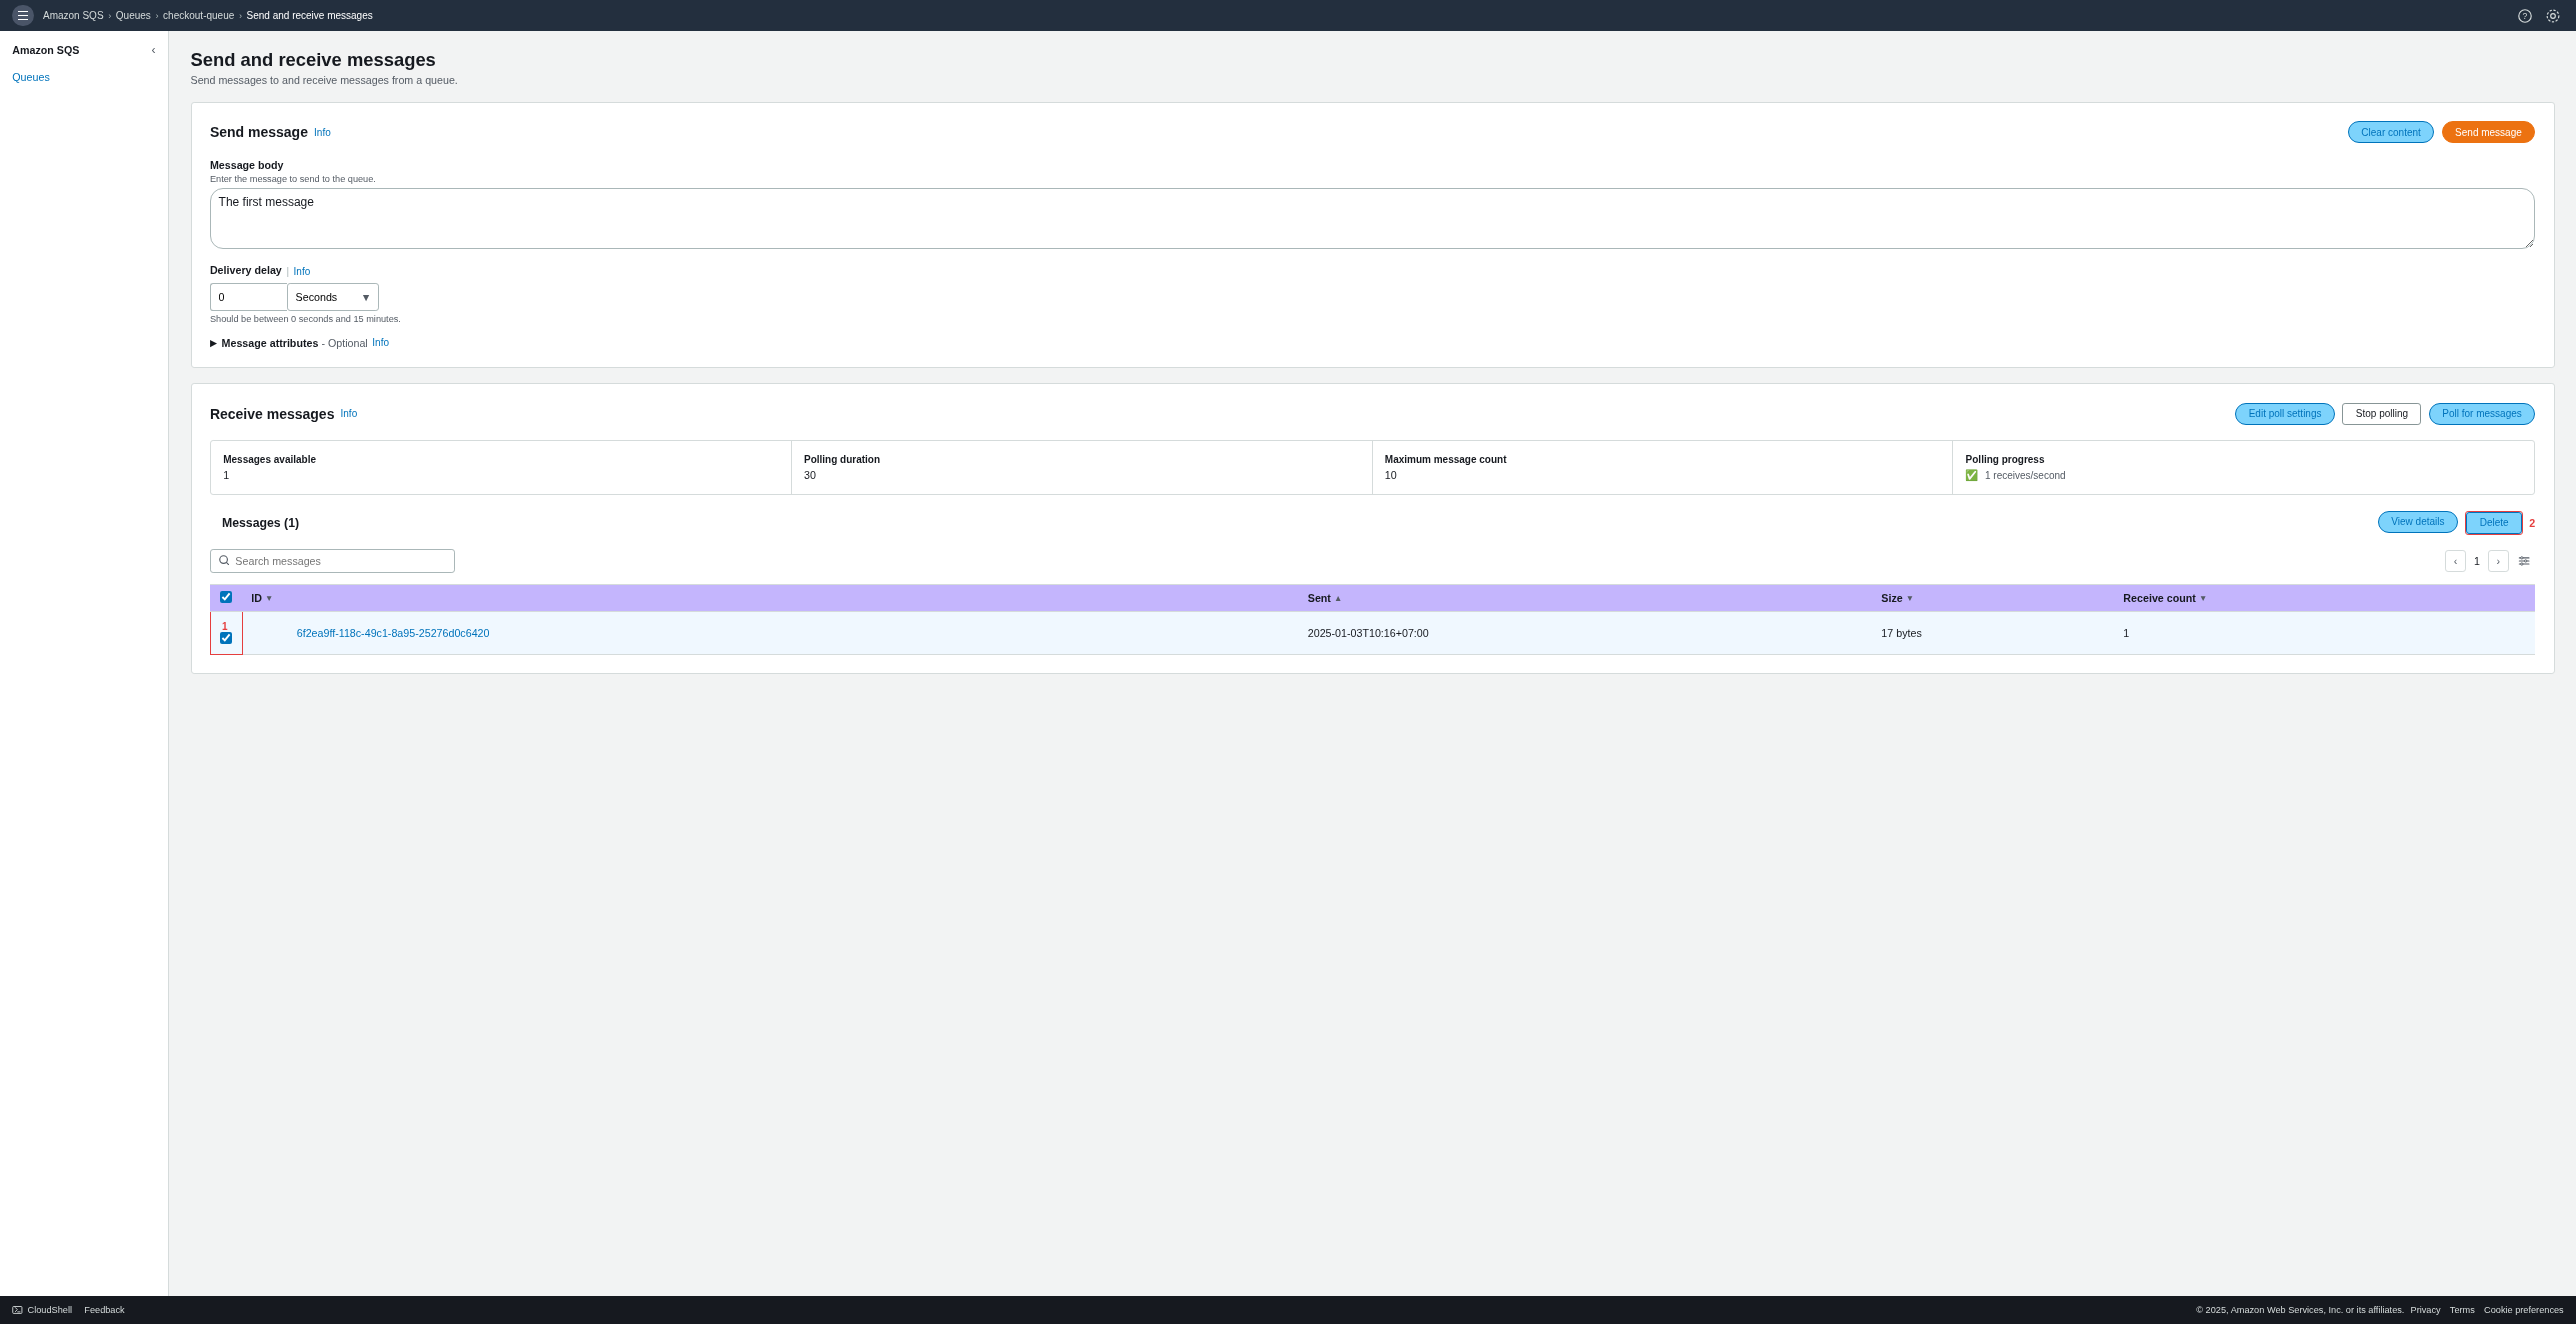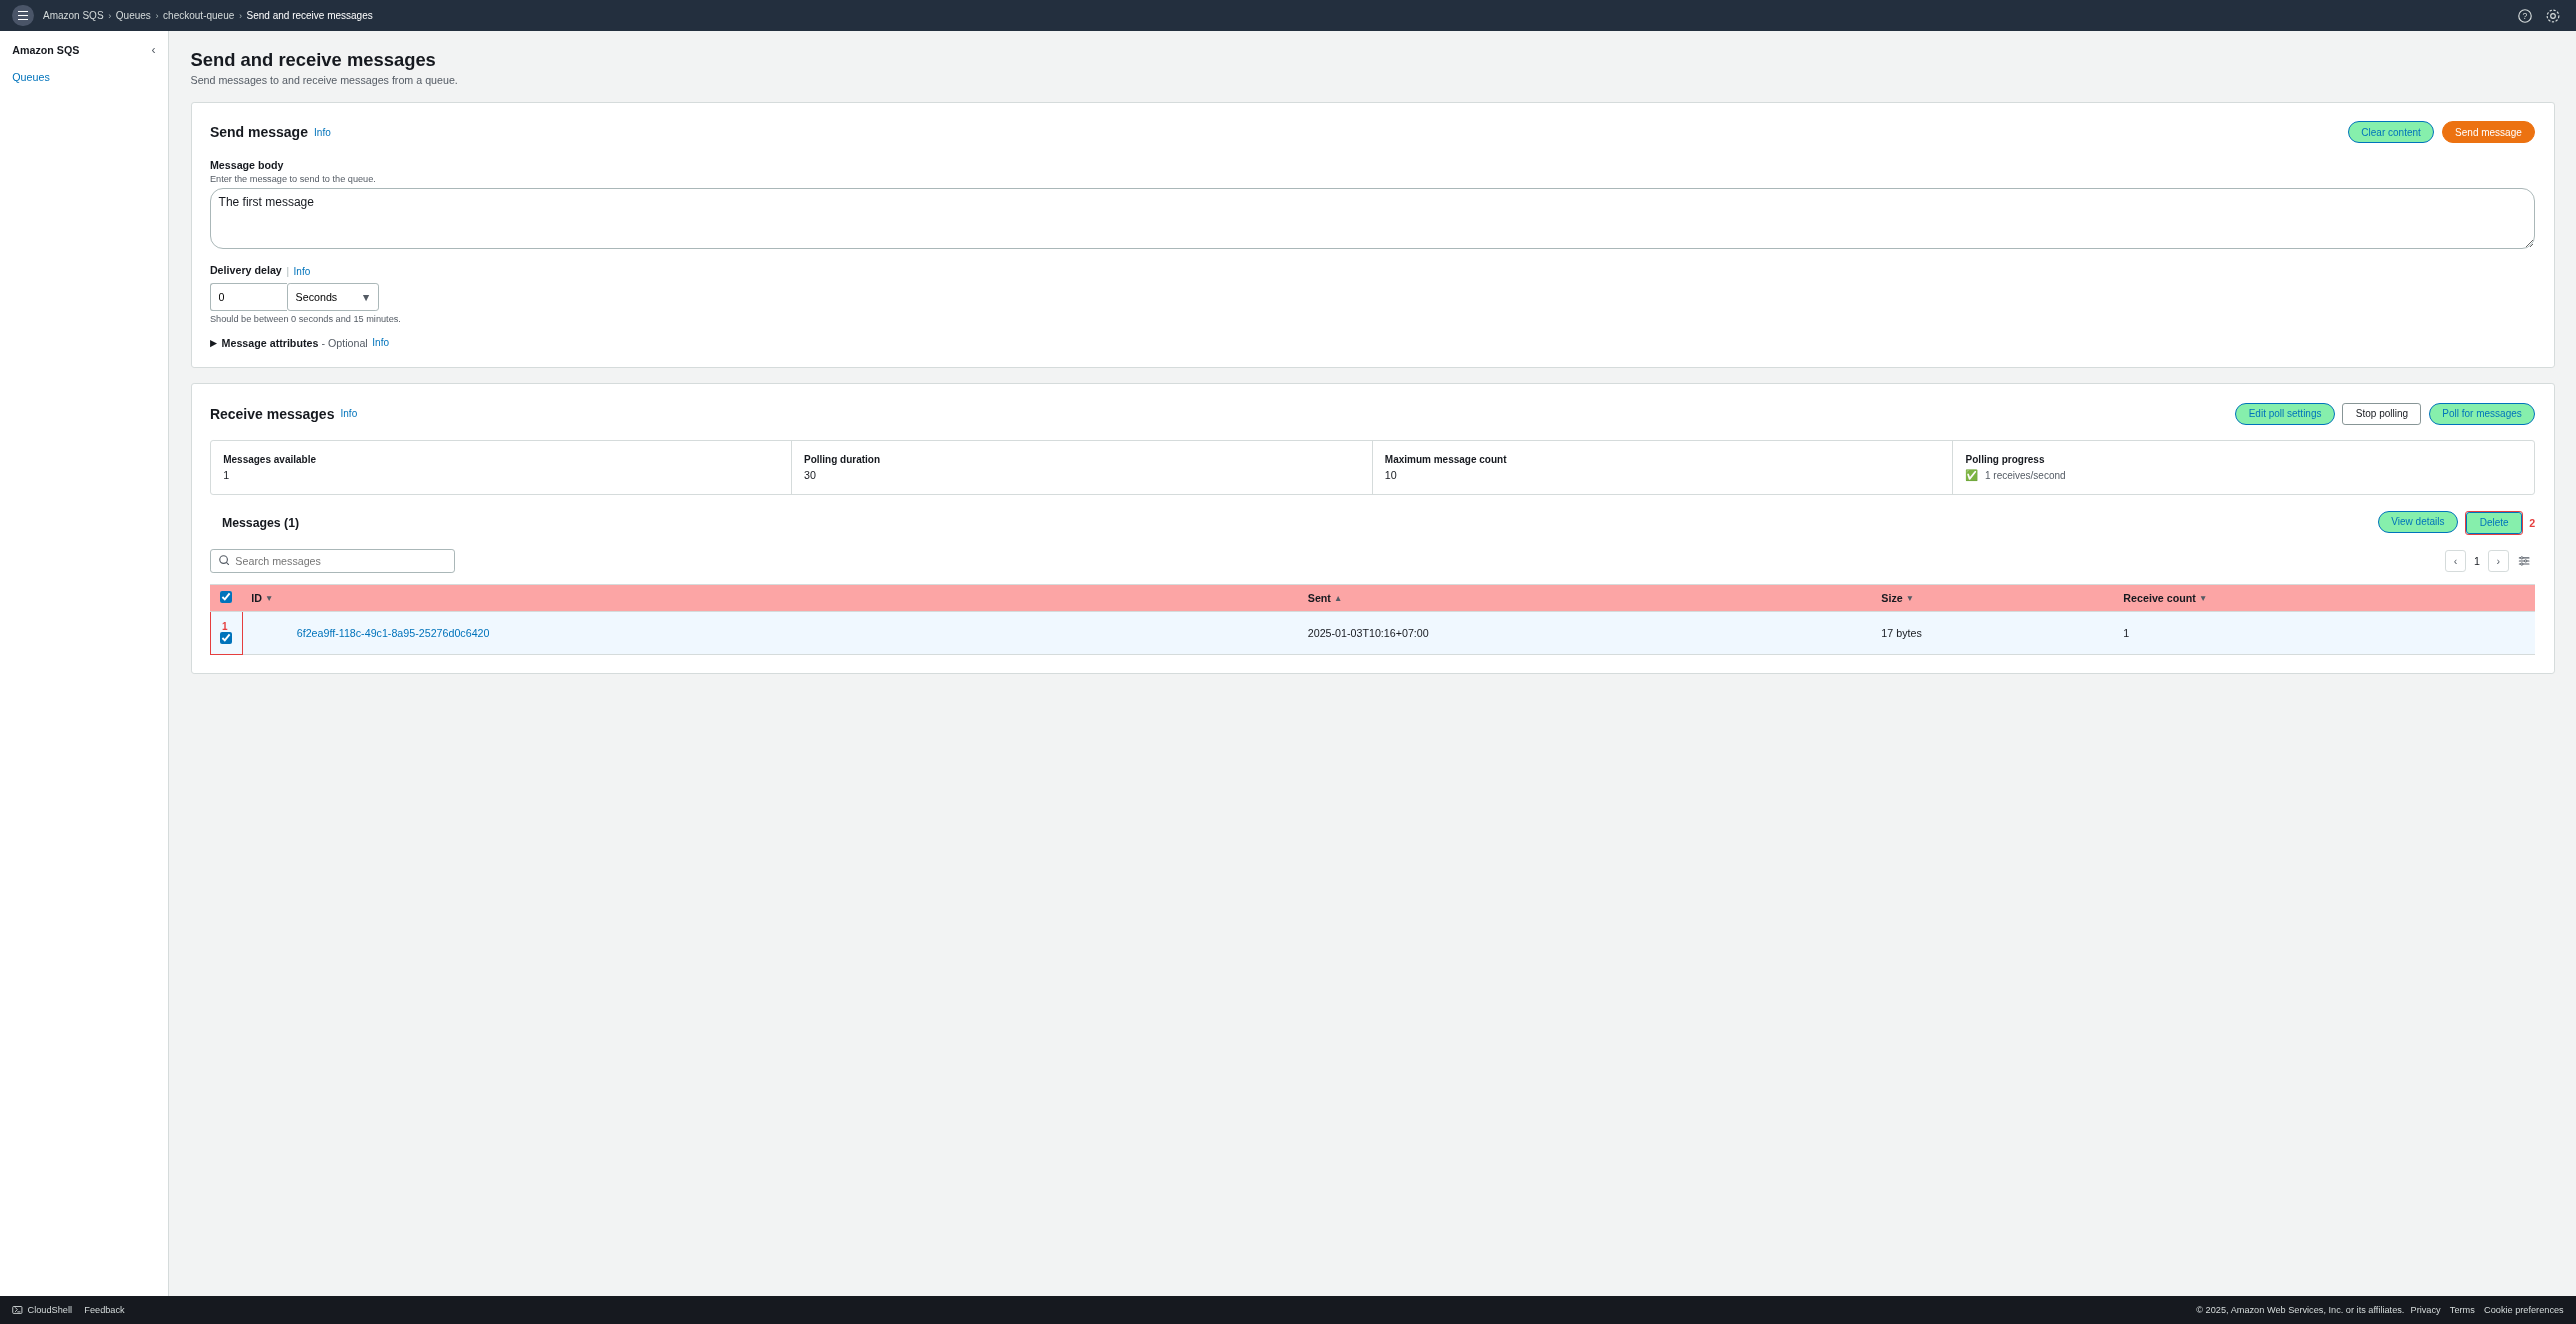--- a/index.html
+++ b/index.html
@@ -172,21 +172,21 @@
       cursor: pointer;
       font-weight: 500;
       border: 0.8px solid;
     }
     .btn-primary {
       background: #ec7211;
       border-color: #ec7211;
       color: #ffffff;
     }
     .btn-secondary {
-      background: #86efac;
+      background: #7dd3fc;
       border-color: #0073bb;
       color: #0073bb;
     }
     .btn-normal {
       background: #ffffff;
       border-color: #879596;
       color: #16191f;
       border-radius: 3.1px;
     }
     
@@ -356,21 +356,21 @@
       padding: 0;
     }
     .search-icon-svg { color: #545b64; }
     
     .data-table {
       width: 100%;
       border-collapse: collapse;
       font-size: 10.7px;
     }
     .data-table th {
-      background: #fca5a5;
+      background: #c4b5fd;
       padding: 6.1px 9.2px;
       text-align: left;
       font-weight: 700;
       border-bottom: 1.5px solid #d5dbdb;
       border-top: 0.8px solid #d5dbdb;
       white-space: nowrap;
     }
     .data-table td {
       padding: 7.7px 9.2px;
       border-bottom: 0.8px solid #d5dbdb;

